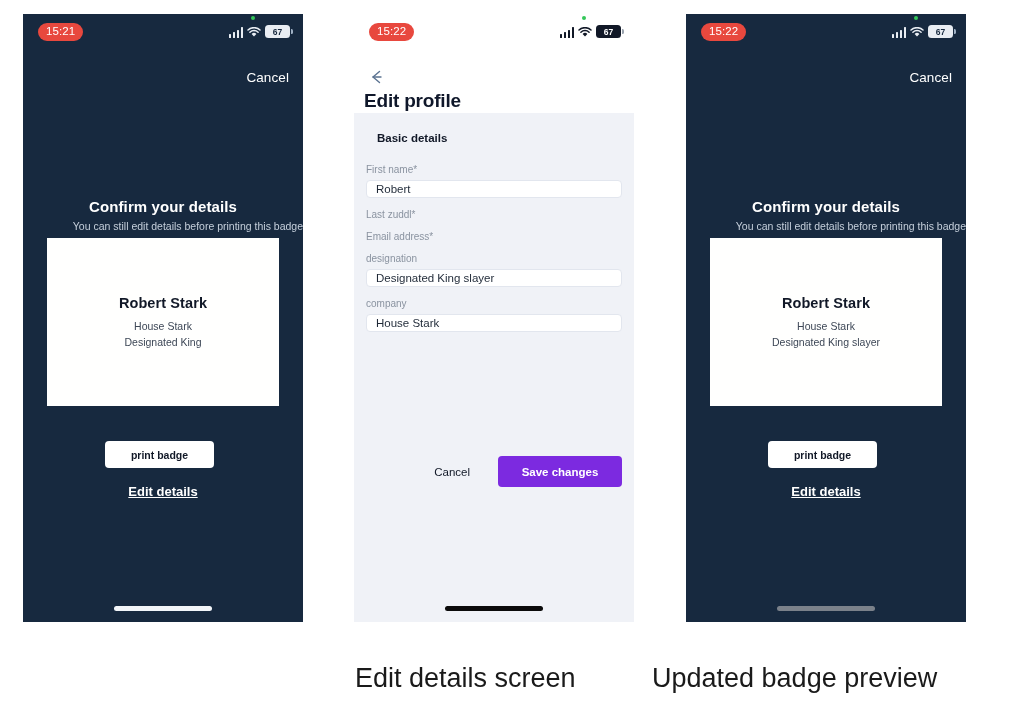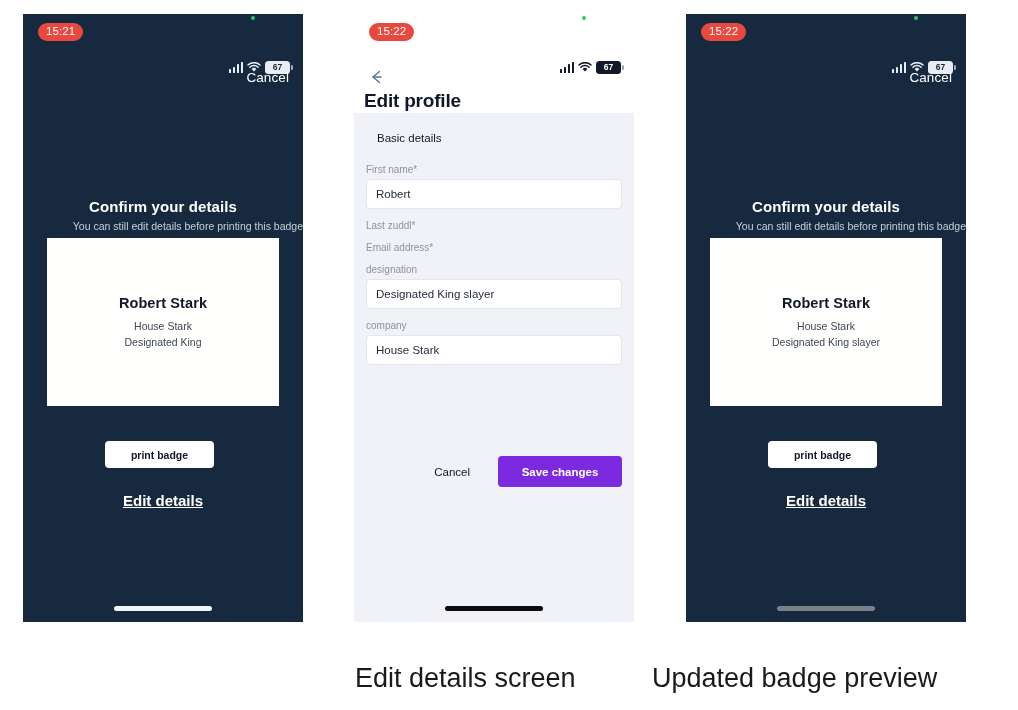--- a/index.html
+++ b/index.html
@@ -43,24 +43,23 @@
     font-weight: 400;
     border-radius: 9px;
     padding: 2px 8px 3px 8px;
     line-height: 13px;
     letter-spacing: .1px;
   }
   .status-right {
     position: absolute;
     right: 13px; top: 10px;
     display: flex;
-    align-items: center;
+    align-items: flex-end;
     gap: 4px;
     height: 14px;
-    margin-top: 36px;
   }
   .green-dot {
     position: absolute;
     right: 48px; top: 2px;
     width: 4px; height: 4px;
     border-radius: 50%;
     background: #34c759;
   }
   .sig { display: flex; align-items: flex-end; gap: 1.5px; height: 11px; }
   .sig i { display:block; width: 2.5px; border-radius: .5px; }
@@ -148,25 +147,24 @@
     font-size: 10.5px;
     font-weight: 700;
     display: flex; align-items: center; justify-content: center;
     cursor: pointer;
   }
   .edit-link {
     position: absolute;
     left: 0; right: 0; top: 470px;
     text-align: center;
     color: #ffffff;
-    font-size: 15px;
+    font-size: 13px;
     font-weight: 600;
     text-decoration: underline;
     cursor: pointer;
-    margin-top: 8px;
   }
   .home-ind {
     position: absolute;
     bottom: 11px;
     left: 50%;
     transform: translateX(-50%);
     width: 98px; height: 5px;
     border-radius: 3px;
   }
   .home-white { background: #f2f5f9; }
@@ -193,33 +191,33 @@
     left: 0; top: 99px;
     width: 280px;
     bottom: 0;
     background: #f0f2f7;
   }
   .form-section-title {
     position: absolute;
     left: 23px; top: 19px;
     color: #111827;
     font-size: 11.5px;
-    font-weight: 400;
+    font-weight: 700;
   }
   .fields { position: absolute; left: 12px; top: 51px; width: 256px; }
   .field { margin-bottom: 11px; }
   .field-label {
     color: #8a93a0;
     font-size: 10px;
     margin-bottom: 4px;
     display: block;
   }
   .field-input {
     width: 256px;
-    height: 30px;
+    height: 18px;
     background: #ffffff;
     border: 1px solid #e2e6ee;
     border-radius: 4px;
     color: #1f2937;
     font-size: 11.5px;
     font-family: "Liberation Sans", sans-serif;
     padding: 0 9px;
     outline: none;
   }
   .form-actions {

